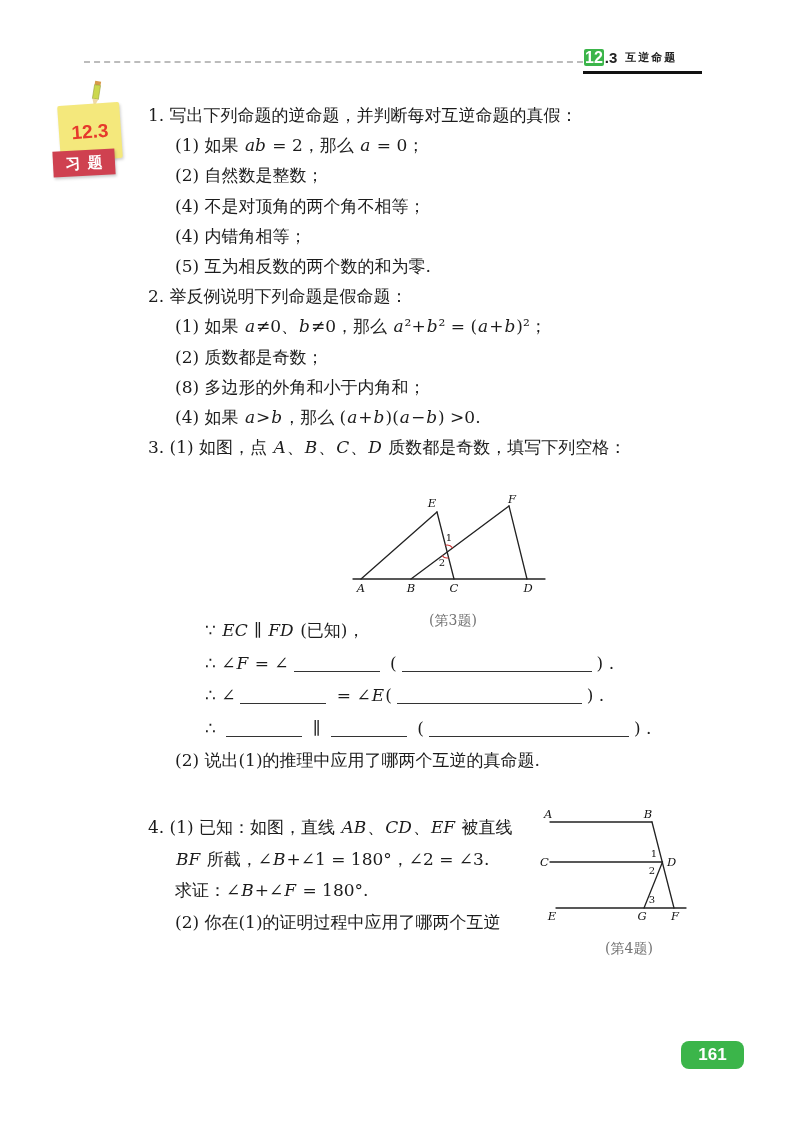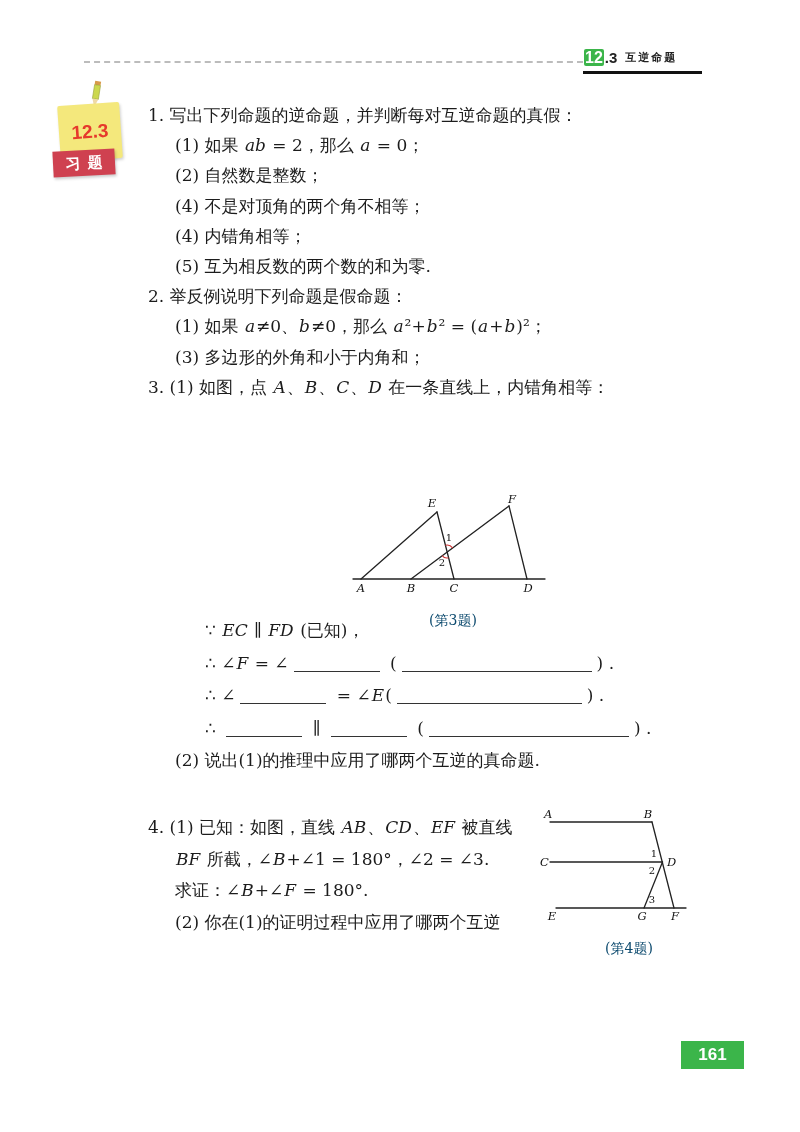--- a/index.html
+++ b/index.html
@@ -39,27 +39,27 @@
   .ind1{padding-left:27px;}
   .ind2{padding-left:57px;}
   .var{font-style:italic;padding:0 1px;}
   .blank{display:inline-block;height:14px;border-bottom:1.2px solid #333;
          vertical-align:-3px;margin:0 5px;}
 
   
   .figblock{position:absolute;text-align:center;}
   #fig3-block{left:318px;top:494px;width:270px;}
   #fig4-block{left:530px;top:806px;width:198px;}
-  .fig-caption{font-size:14px;color:#0c4a6e;margin-top:12px;}
+  .fig-caption{font-size:14px;color:#737373;margin-top:12px;}
   svg text{font-family:"DejaVu Serif","Liberation Serif",serif;}
 
   
   .page-num{position:absolute;left:681px;top:1041px;width:63px;height:28px;line-height:28px;
             background:#3bb54a;color:#fff;text-align:center;font-family:"Liberation Sans",sans-serif;
-            font-weight:bold;font-size:17px;}
+            font-weight:bold;font-size:17px;border-radius:8px;}
 </style>
 </head>
 <body>
 
 <div class="page">
 
   <div class="hdr-dash"></div>
   <div class="hdr">
     <span class="hdr-badge">12</span>
       <span class="hdr-dot3">.3</span>
@@ -82,22 +82,24 @@
 
   <div id="sec-a" class="textcol" style="top:100px;">
       <div class="tline ind0"><span>1. 写出下列命题的逆命题，并判断每对互逆命题的真假：</span></div>
       <div class="tline ind1"><span>(1) 如果 </span><span class="var">ab</span><span> = 2，那么 </span><span class="var">a</span><span> = 0；</span></div>
       <div class="tline ind1"><span>(2) 自然数是整数；</span></div>
       <div class="tline ind1"><span>(4) 不是对顶角的两个角不相等；</span></div>
       <div class="tline ind1"><span>(4) 内错角相等；</span></div>
       <div class="tline ind1"><span>(5) 互为相反数的两个数的和为零.</span></div>
       <div class="tline ind0"><span>2. 举反例说明下列命题是假命题：</span></div>
       <div class="tline ind1"><span>(1) 如果 </span><span class="var">a</span><span>≠0、</span><span class="var">b</span><span>≠0，那么 </span><span class="var">a</span><span>²+</span><span class="var">b</span><span>² = (</span><span class="var">a</span><span>+</span><span class="var">b</span><span>)²；</span></div>
-      <div class="tline ind1"><span>(3) 多边形的外角和小于内角和；</span></div>
-      <div class="tline ind0"><span>3. (1) 如图，点 </span><span class="var">A</span><span>、</span><span class="var">B</span><span>、</span><span class="var">C</span><span>、</span><span class="var">D</span><span> 在一条直线上，内错角相等：</span></div>
+      <div class="tline ind1"><span>(2) 质数都是奇数；</span></div>
+      <div class="tline ind1"><span>(8) 多边形的外角和小于内角和；</span></div>
+      <div class="tline ind1"><span>(4) 如果 </span><span class="var">a</span><span>&gt;</span><span class="var">b</span><span>，那么 (</span><span class="var">a</span><span>+</span><span class="var">b</span><span>)(</span><span class="var">a</span><span>−</span><span class="var">b</span><span>) &gt;0.</span></div>
+      <div class="tline ind0"><span>3. (1) 如图，点 </span><span class="var">A</span><span>、</span><span class="var">B</span><span>、</span><span class="var">C</span><span>、</span><span class="var">D</span><span> 质数都是奇数，填写下列空格：</span></div>
     </div>
 
   <div id="fig3-block" class="figblock">
     <svg width="212" height="102" viewBox="0 0 212 102">
       <g stroke="#222" stroke-width="1.3" fill="none" stroke-linecap="round">
         <line x1="6" y1="85" x2="198" y2="85"></line>
         <line x1="14" y1="85" x2="90" y2="18"></line>
         <line x1="90" y1="18" x2="107" y2="85"></line>
         <line x1="64" y1="85" x2="162" y2="12"></line>
         <line x1="162" y1="12" x2="180" y2="85"></line>

